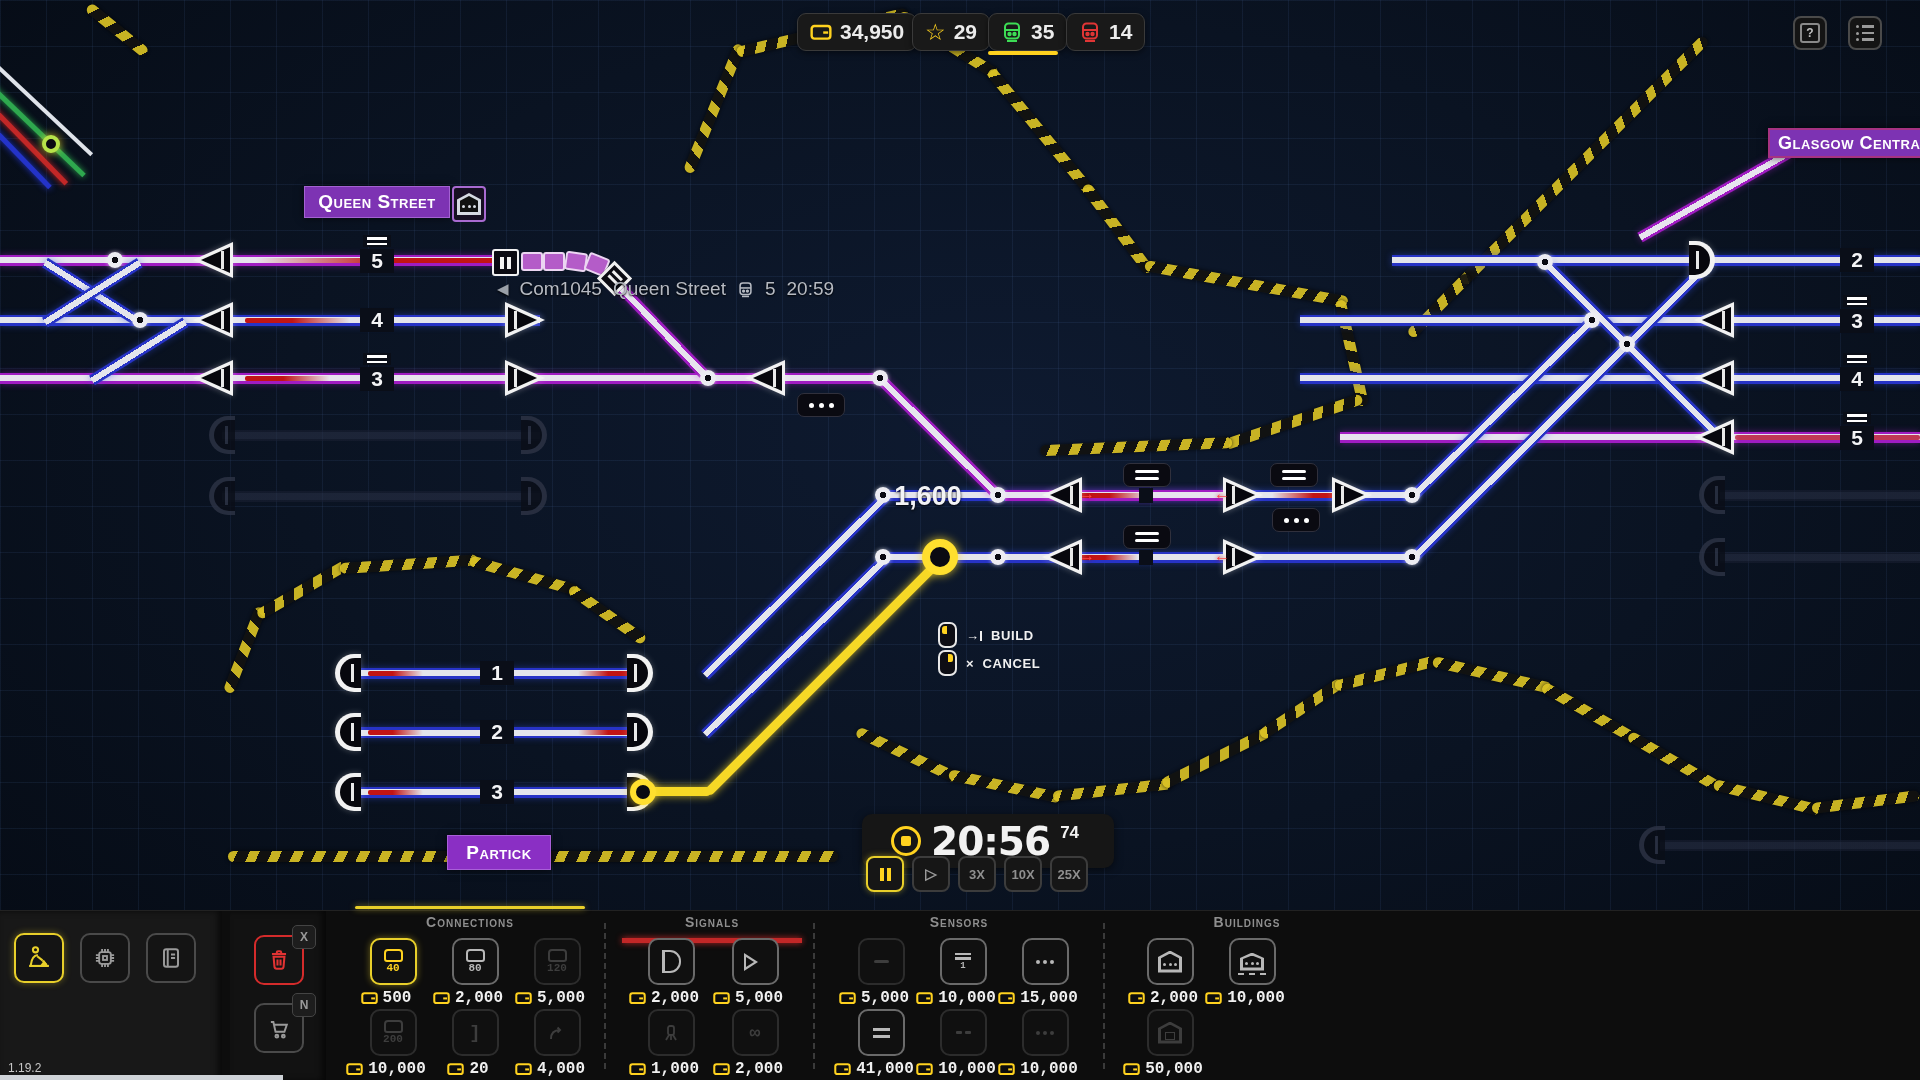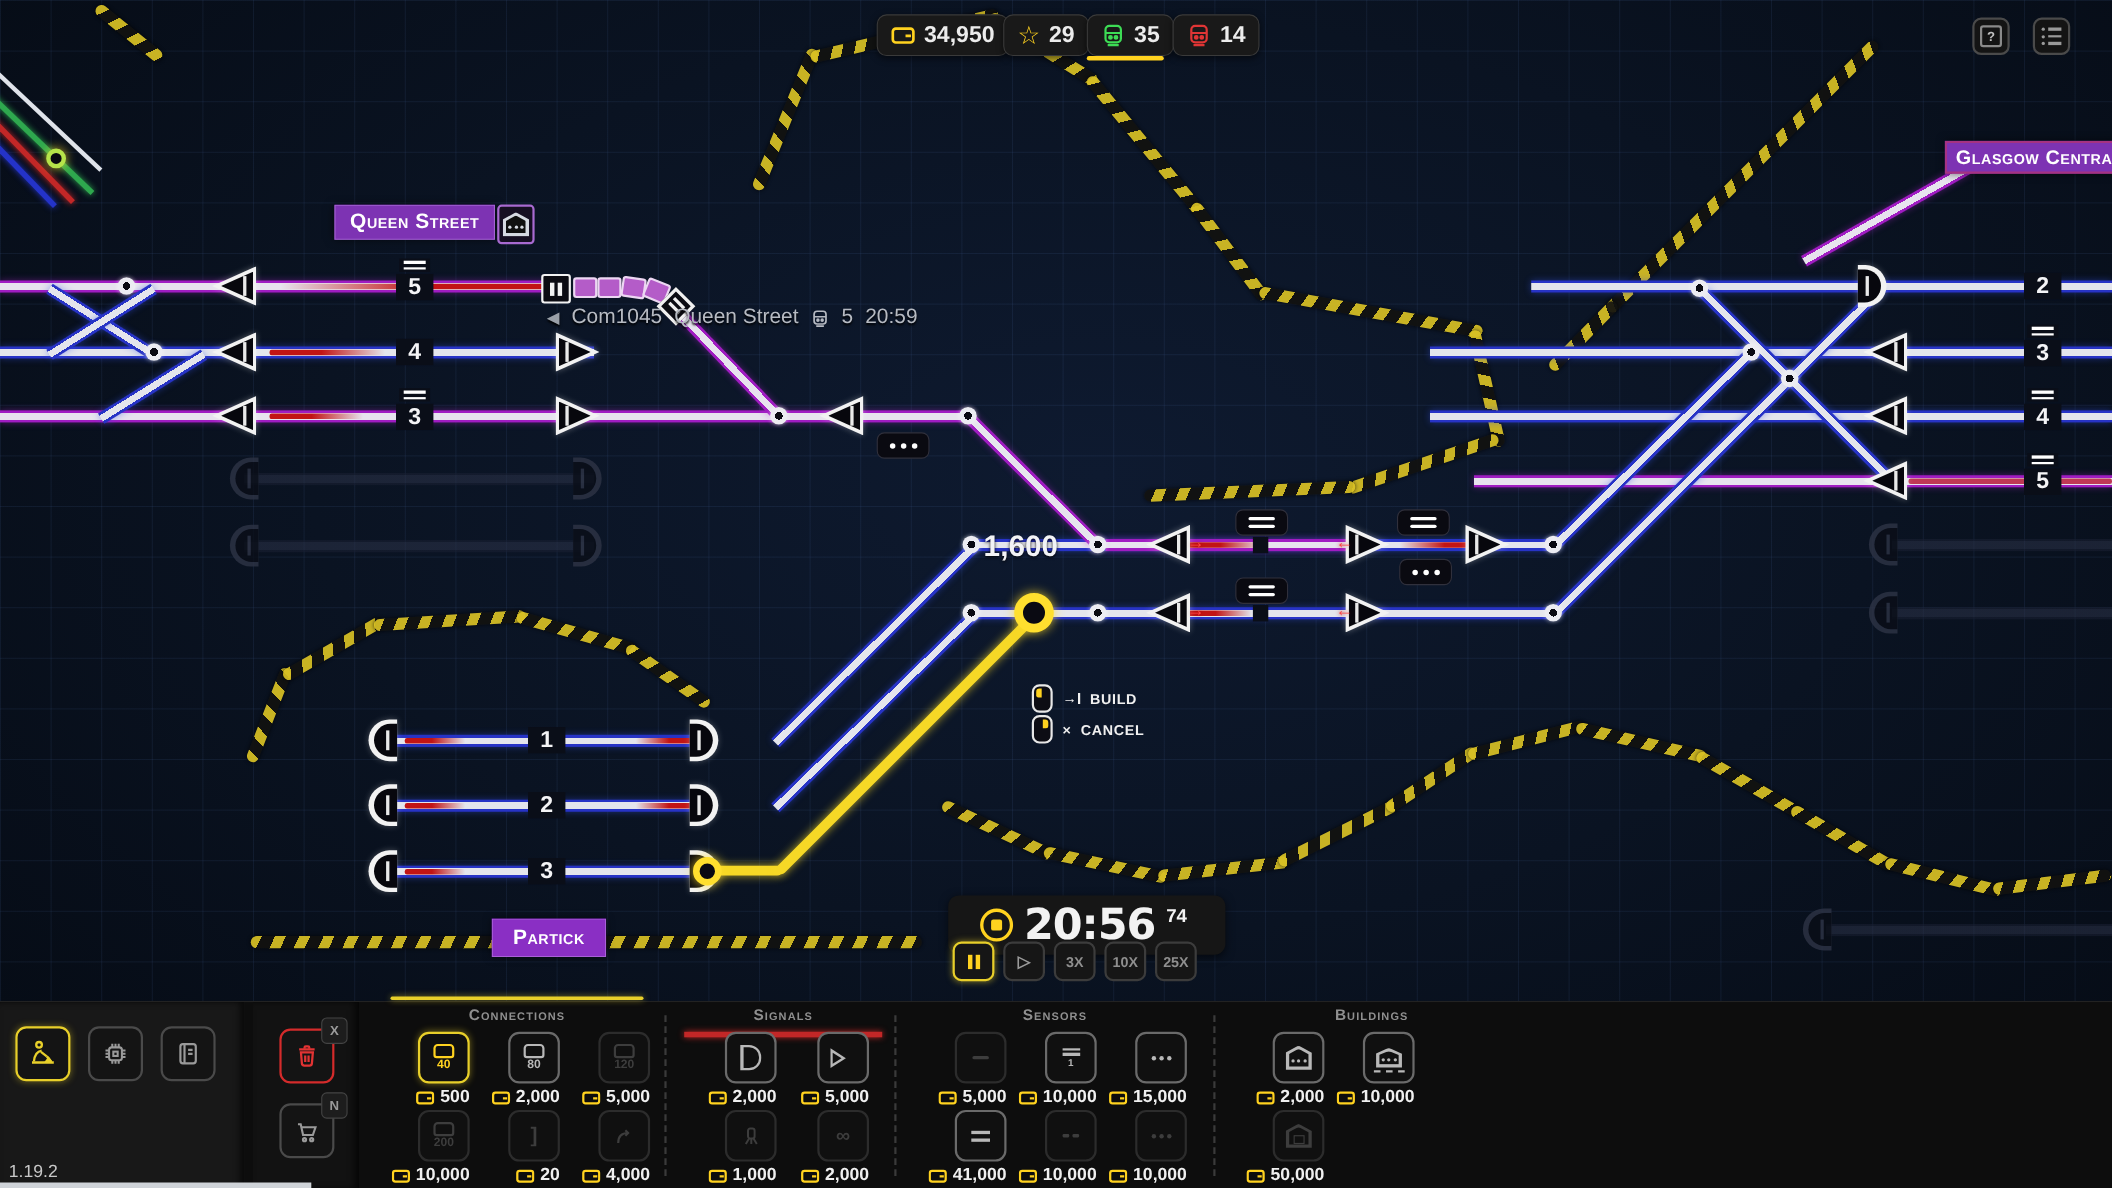--- a/index.html
+++ b/index.html
@@ -92,27 +92,27 @@
   .spd .play{color:#9a9a9a;font-size:15px;}
   
   #toolbar{position:absolute;left:0;top:910px;width:1920px;height:170px;background:#0d0d0d;border-top:1px solid #222;z-index:20;}
   #tools-panel{position:absolute;left:0;top:0;width:222px;height:170px;background:#181818;}
   #panel2{position:absolute;left:230px;top:0;width:96px;height:170px;background:#121212;}
   #tools-panel,#panel2{box-shadow:inset -4px 0 6px rgba(0,0,0,.6);}
   .toolbtn{position:absolute;width:46px;height:46px;border:2px solid #4a4a4a;border-radius:10px;background:#141414;display:flex;align-items:center;justify-content:center;color:#9a9a9a;}
   .toolbtn.act{border-color:#e8cf2a;color:#e8cf2a;box-shadow:0 0 7px rgba(230,205,40,.4);}
   .toolbtn.red{border-color:#d42b2b;color:#e23333;}
   .hk{position:absolute;width:22px;height:22px;background:#1d1d1d;border:1px solid #444;border-radius:5px;color:#9a9a9a;font-size:12px;font-weight:bold;display:flex;align-items:center;justify-content:center;z-index:2;}
-  #version{position:absolute;left:8px;bottom:6px;color:#c8c8c8;font-size:16px;z-index:3;}
+  #version{position:absolute;left:8px;bottom:6px;color:#c8c8c8;font-size:12px;z-index:3;}
   .sect{position:absolute;top:0;height:174px;}
   .sec-title{text-align:center;color:#8f8f8f;font-size:14px;font-weight:bold;font-variant:small-caps;letter-spacing:1px;margin-top:3px;}
   .sec-ind{position:absolute;left:10px;right:10px;top:-5px;height:3px;background:#e8cf2a;border-radius:2px;box-shadow:0 0 6px rgba(230,205,40,.6);}
   .cells{display:grid;grid-template-columns:repeat(3,82px);margin-top:8px;}
   .cells.c2{grid-template-columns:repeat(2,84px);}
-  .cell{display:flex;flex-direction:column;align-items:flex-end;height:71px;}
+  .cell{display:flex;flex-direction:column;align-items:center;height:71px;font-family:Liberation Mono, monospace;}
   .tbtn{width:43px;height:43px;margin-left:14px;border:2px solid #6a6a6a;border-radius:10px;background:#101010;display:flex;flex-direction:column;align-items:center;justify-content:center;color:#b8b8b8;}
   .tbtn.act{border-color:#e8cf2a;color:#ffd21f;box-shadow:0 0 7px rgba(230,205,40,.45);}
   .tbtn.dis{border-color:#2c2c2c;color:#3d3d3d;}
   .price{display:flex;align-items:center;gap:5px;margin-top:4px;color:#f0f0f0;font-size:16px;font-weight:bold;}
   .vdiv{position:absolute;top:12px;height:146px;border-left:2px dashed #3a3a3a;}
   
   .ttop{width:15px;height:9px;border:2px solid currentColor;border-radius:4px 4px 3px 3px;margin-bottom:1px;}
   .tnum{font-size:11px;font-weight:bold;line-height:11px;}
   .brk{font-size:19px;font-weight:bold;}
   .dsig{width:14px;height:19px;border:2.5px solid currentColor;border-radius:0 11px 11px 0;border-left-width:3px;}

